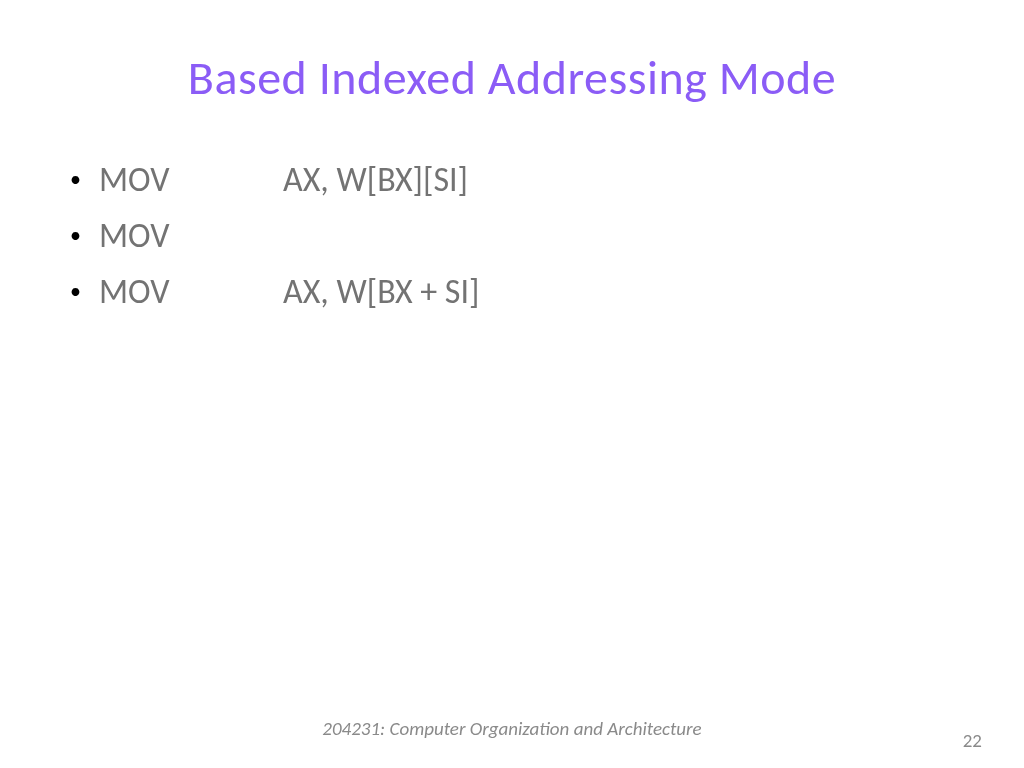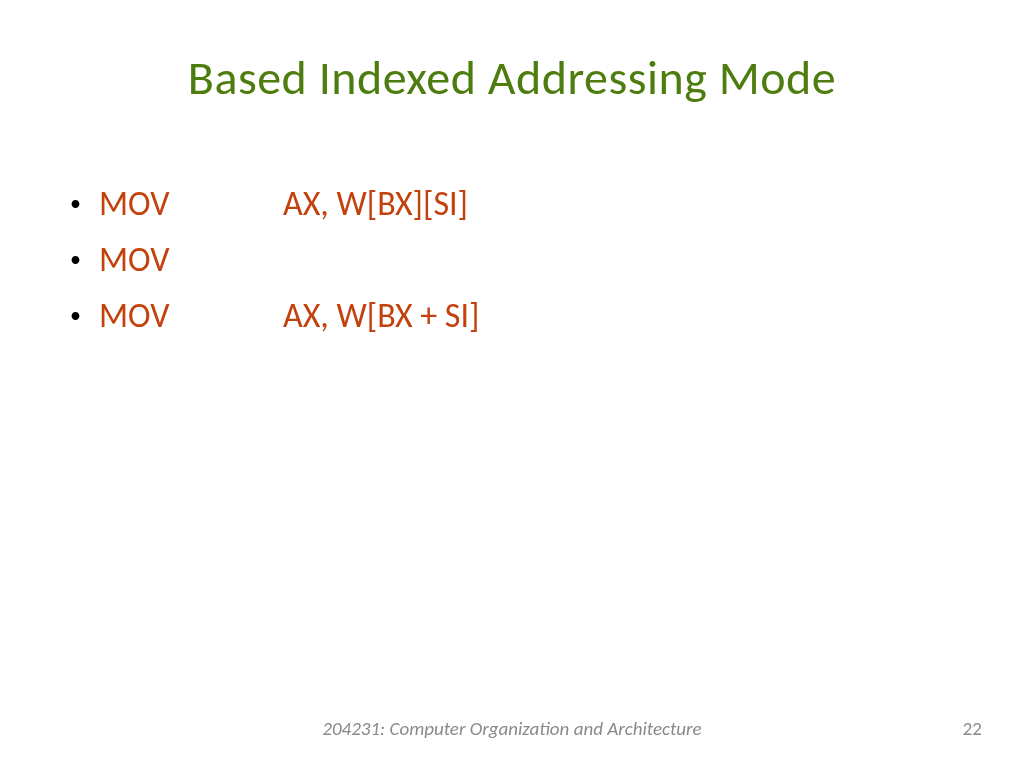--- a/index.html
+++ b/index.html
@@ -18,23 +18,23 @@
     .slide {
       width: 100%;
       height: 100%;
       padding: 48px 60px 40px 60px;
       display: flex;
       flex-direction: column;
     }
     .title {
       font-size: 48px;
       font-weight: 400;
-      color: #4d7c0f;
+      color: #8b5cf6;
       text-align: center;
-      margin-bottom: 76px;
+      margin-bottom: 52px;
       letter-spacing: 0.5px;
     }
     .content {
       flex: 1;
     }
     .bullet-list {
       list-style: none;
       padding-left: 10px;
     }
     .bullet-item {
@@ -44,21 +44,21 @@
     }
     .bullet-marker {
       font-size: 22px;
       line-height: 42px;
       margin-right: 18px;
       color: #000000;
     }
     .bullet-row {
       display: flex;
       font-size: 34px;
-      color: #c2410c;
+      color: #737373;
       line-height: 42px;
     }
     .col-op {
       width: 148px;
       display: inline-block;
     }
     .col-args {
       display: inline-block;
       margin-left: 36px;
     }
@@ -72,21 +72,21 @@
       align-items: flex-end;
     }
     .footer-text {
       font-size: 19px;
       font-style: italic;
       color: #8a8a8a;
     }
     .page-number {
       position: absolute;
       right: 42px;
-      bottom: 28px;
+      bottom: 16px;
       font-size: 19px;
       color: #8a8a8a;
     }
   </style>
 </head>
 <body>
 
 <div class="slide">
   <h1 class="title">Based Indexed Addressing Mode</h1>
 

